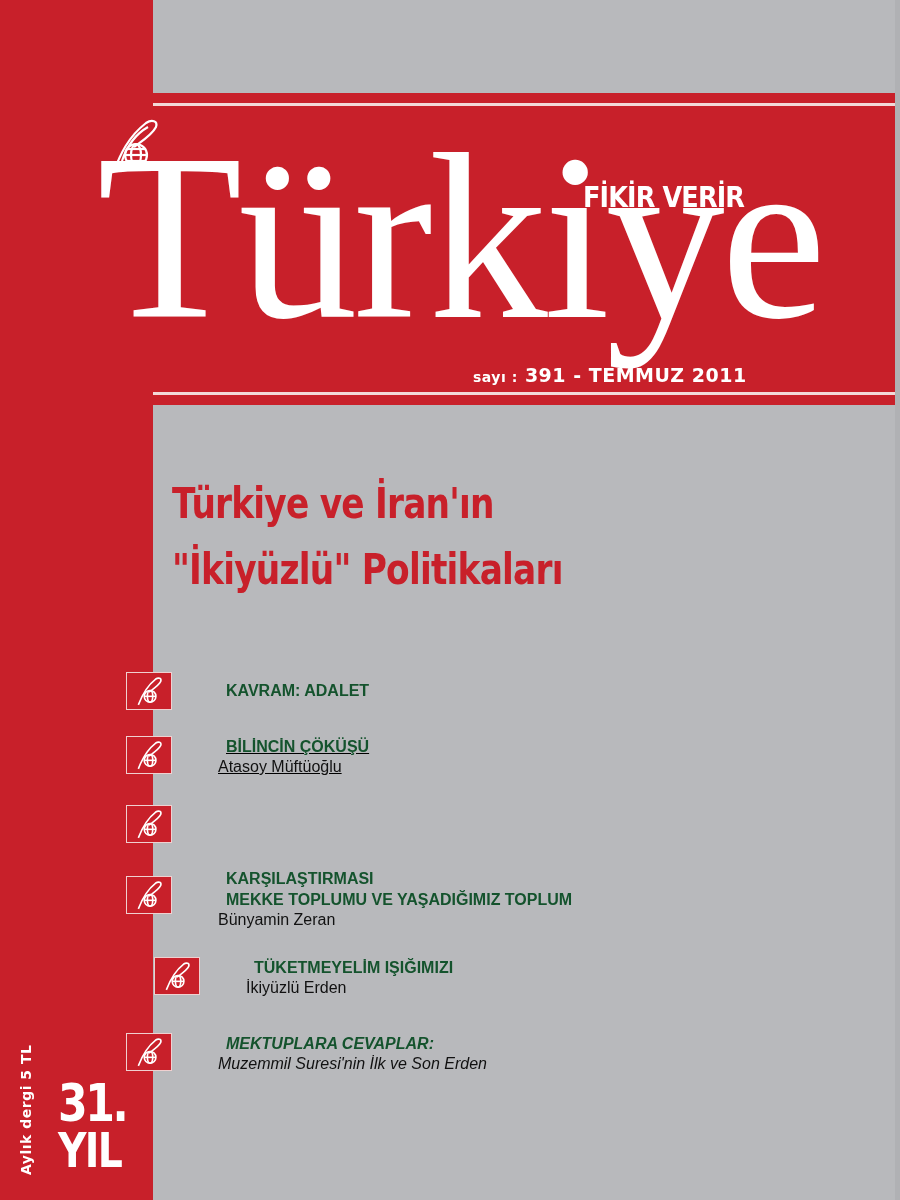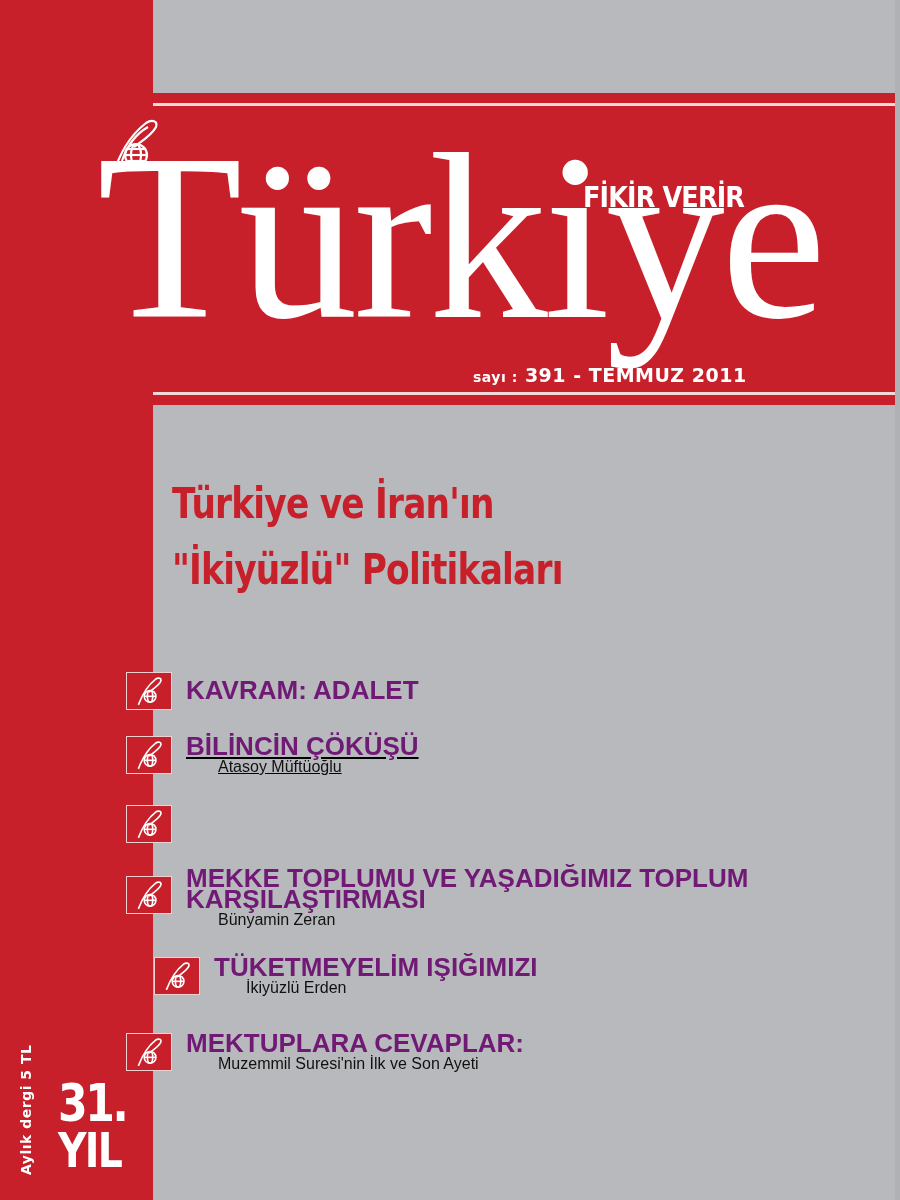--- a/index.html
+++ b/index.html
@@ -13,21 +13,21 @@
   .logo-text { position:absolute; left:97px; top:118px; font-family:"Liberation Serif", serif; color:#fff; font-size:238px; line-height:1; letter-spacing:-4px; white-space:nowrap; }
   .quill-logo { position:absolute; left:108px; top:115px; width:52px; height:60px; }
   .tagline { position:absolute; left:583px; top:180px; color:#fff; font-family:"DejaVu Sans", sans-serif; font-weight:bold; font-size:29px; letter-spacing:-1px; transform:scaleX(0.88); transform-origin:left; white-space:nowrap; }
   .issue-line { position:absolute; left:473px; top:364px; color:#fff; font-family:"DejaVu Sans", sans-serif; font-weight:bold; font-size:19px; letter-spacing:0.5px; white-space:nowrap; }
   .issue-line .sayi { font-size:14px; }
   .headline { position:absolute; left:172px; top:470px; color:#c8202a; font-family:"DejaVu Sans", sans-serif; font-weight:bold; font-size:43px; line-height:66px; letter-spacing:-1px; transform:scaleX(0.80); transform-origin:left top; white-space:nowrap; }
   .toc { position:absolute; left:126px; top:0; width:760px; }
   .toc-item { position:absolute; left:0; display:flex; align-items:flex-start; }
   .toc-icon { width:46px; height:38px; background:#c8202a; border:1px solid #f0d0d0; box-sizing:border-box; display:flex; align-items:center; justify-content:center; flex-shrink:0; }
   .toc-text { margin-left:14px; }
-  .toc-title { font-weight:bold; font-size:26px; color:#701a75; line-height:21px; white-space:nowrap; }
+  .toc-title { font-weight:bold; font-size:16px; color:#14532d; line-height:21px; white-space:nowrap;margin-left:40px; }
   .toc-author { font-size:16px; color:#111; line-height:19px; white-space:nowrap;margin-left:32px; }
   .side-text { position:absolute; left:18px; top:1175px; transform:rotate(-90deg); transform-origin:left top; color:#fff; font-family:"DejaVu Sans", sans-serif; font-weight:bold; font-size:14px; white-space:nowrap; letter-spacing:0.5px; }
   .year-num { position:absolute; left:58px; top:1080px; color:#fff; font-family:"DejaVu Sans", sans-serif; font-weight:bold; font-size:52px; line-height:46px; letter-spacing:-3px; transform:scaleX(0.82); transform-origin:left top; }
   .year-label { position:absolute; left:58px; top:1126px; color:#fff; font-family:"DejaVu Sans", sans-serif; font-weight:bold; font-size:48px; line-height:48px; letter-spacing:-2px; transform:scaleX(0.82); transform-origin:left top; }
 </style>
 </head>
 <body>
 
 <div class="left-band"></div>
 <div class="right-edge"></div>
@@ -114,22 +114,22 @@
       <svg width="30" height="32" viewBox="0 0 52 60">
           <g fill="none" stroke="#fff" stroke-width="3">
             <path d="M6 56 C12 40 20 22 38 8 C44 4 50 6 48 12 C44 20 34 26 26 32"></path>
             <circle cx="28" cy="40" r="11"></circle>
             <ellipse cx="28" cy="40" rx="5" ry="11"></ellipse>
             <line x1="17" y1="40" x2="39" y2="40"></line>
           </g>
         </svg>
     </div>
     <div class="toc-text" style="padding-top:0;">
+      <div class="toc-title">KARŞILAŞTIRMASI</div>
       <div class="toc-title">MEKKE TOPLUMU VE YAŞADIĞIMIZ TOPLUM</div>
-      <div class="toc-title">KARŞILAŞTIRMASI</div>
       <div class="toc-author">Bünyamin Zeran</div>
     </div>
   </div>
 
   <div class="toc-item" style="top:957px;padding-left:28px;">
     <div class="toc-icon">
       <svg width="30" height="32" viewBox="0 0 52 60">
           <g fill="none" stroke="#fff" stroke-width="3">
             <path d="M6 56 C12 40 20 22 38 8 C44 4 50 6 48 12 C44 20 34 26 26 32"></path>
             <circle cx="28" cy="40" r="11"></circle>
@@ -137,33 +137,33 @@
             <line x1="17" y1="40" x2="39" y2="40"></line>
           </g>
         </svg>
     </div>
     <div class="toc-text" style="padding-top:0;">
       <div class="toc-title">TÜKETMEYELİM IŞIĞIMIZI</div>
       <div class="toc-author">İkiyüzlü Erden</div>
     </div>
   </div>
 
-  <div class="toc-item" style="top:1033px;">
+  <div class="toc-item" style="top:1033px;font-style:italic;">
     <div class="toc-icon">
       <svg width="30" height="32" viewBox="0 0 52 60">
           <g fill="none" stroke="#fff" stroke-width="3">
             <path d="M6 56 C12 40 20 22 38 8 C44 4 50 6 48 12 C44 20 34 26 26 32"></path>
             <circle cx="28" cy="40" r="11"></circle>
             <ellipse cx="28" cy="40" rx="5" ry="11"></ellipse>
             <line x1="17" y1="40" x2="39" y2="40"></line>
           </g>
         </svg>
     </div>
     <div class="toc-text" style="padding-top:0;">
       <div class="toc-title">MEKTUPLARA CEVAPLAR:</div>
-      <div class="toc-author">Muzemmil Suresi'nin İlk ve Son Ayeti</div>
+      <div class="toc-author">Muzemmil Suresi'nin İlk ve Son Erden</div>
     </div>
   </div>
 </div>
 
 <div class="side-text">Aylık dergi 5 TL</div>
 <div class="year-num">31.</div>
 <div class="year-label">YIL</div>
 
 </body></html>

